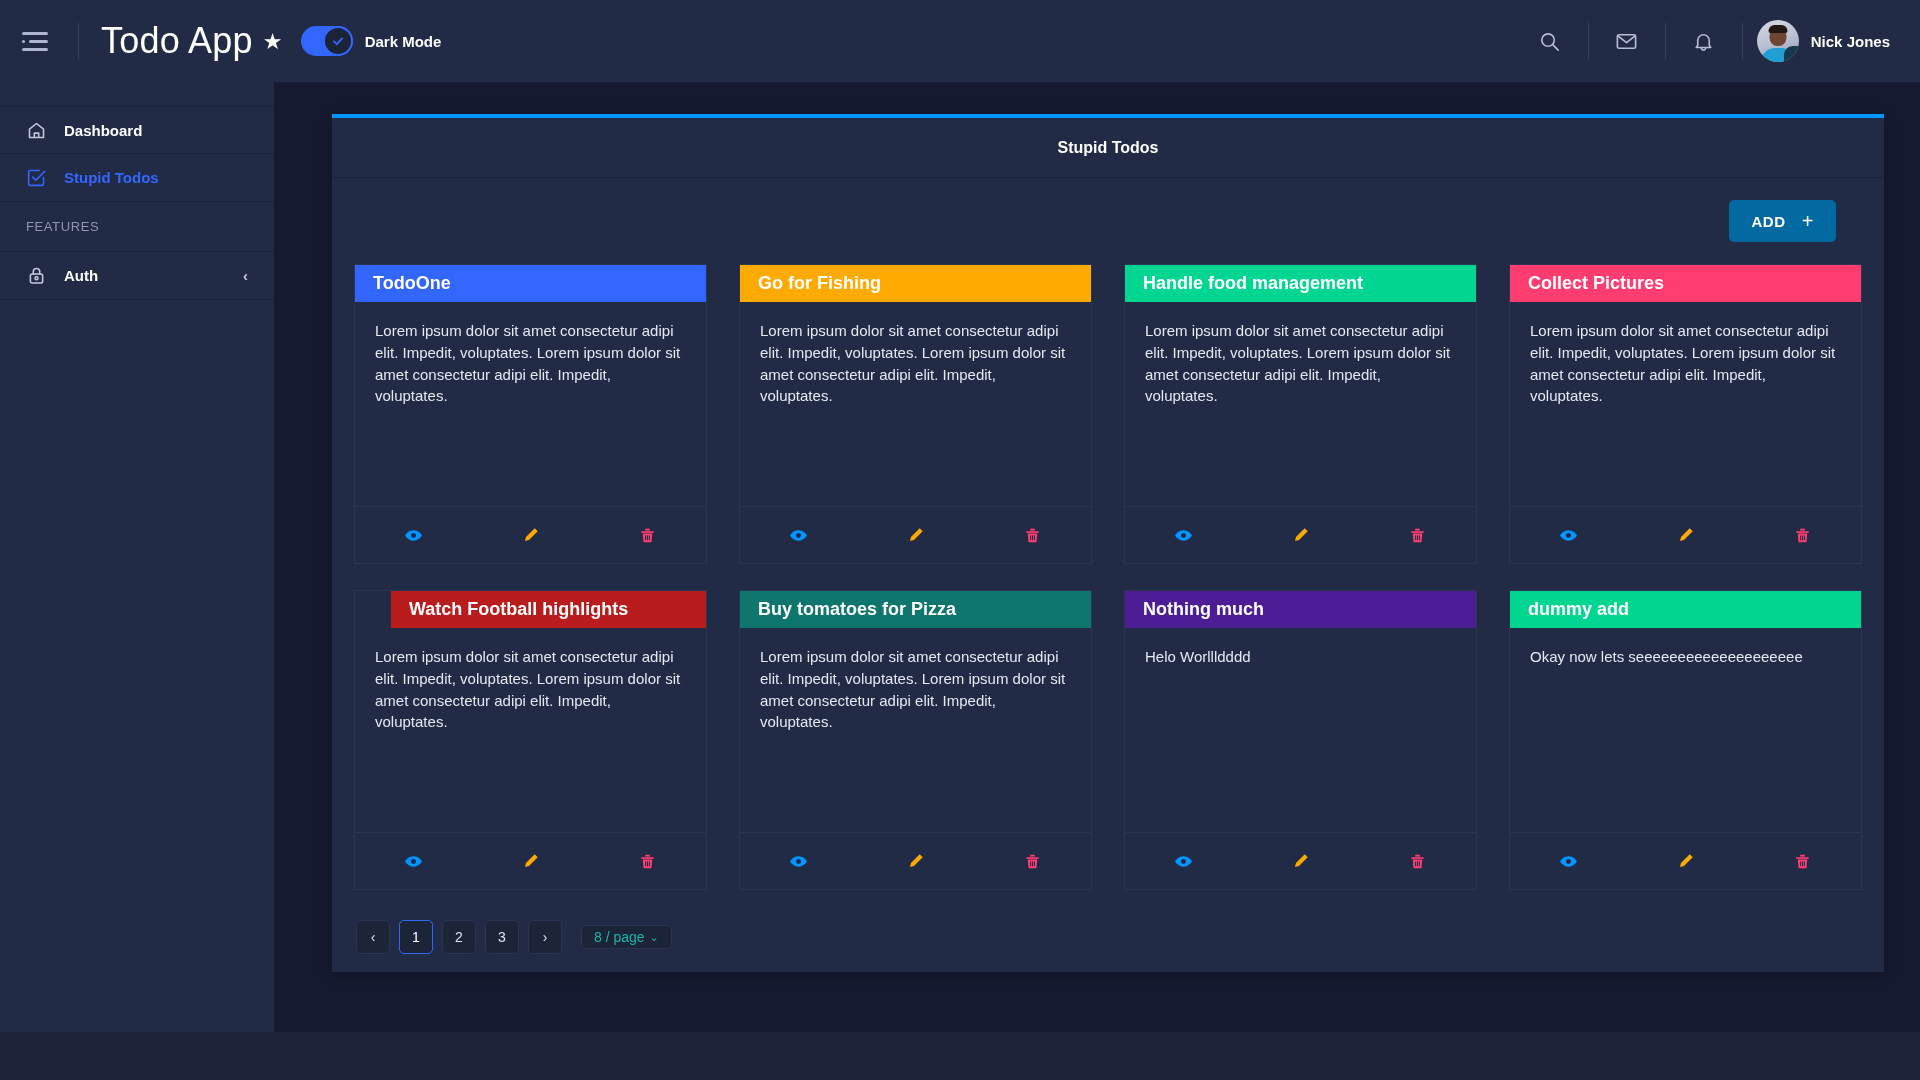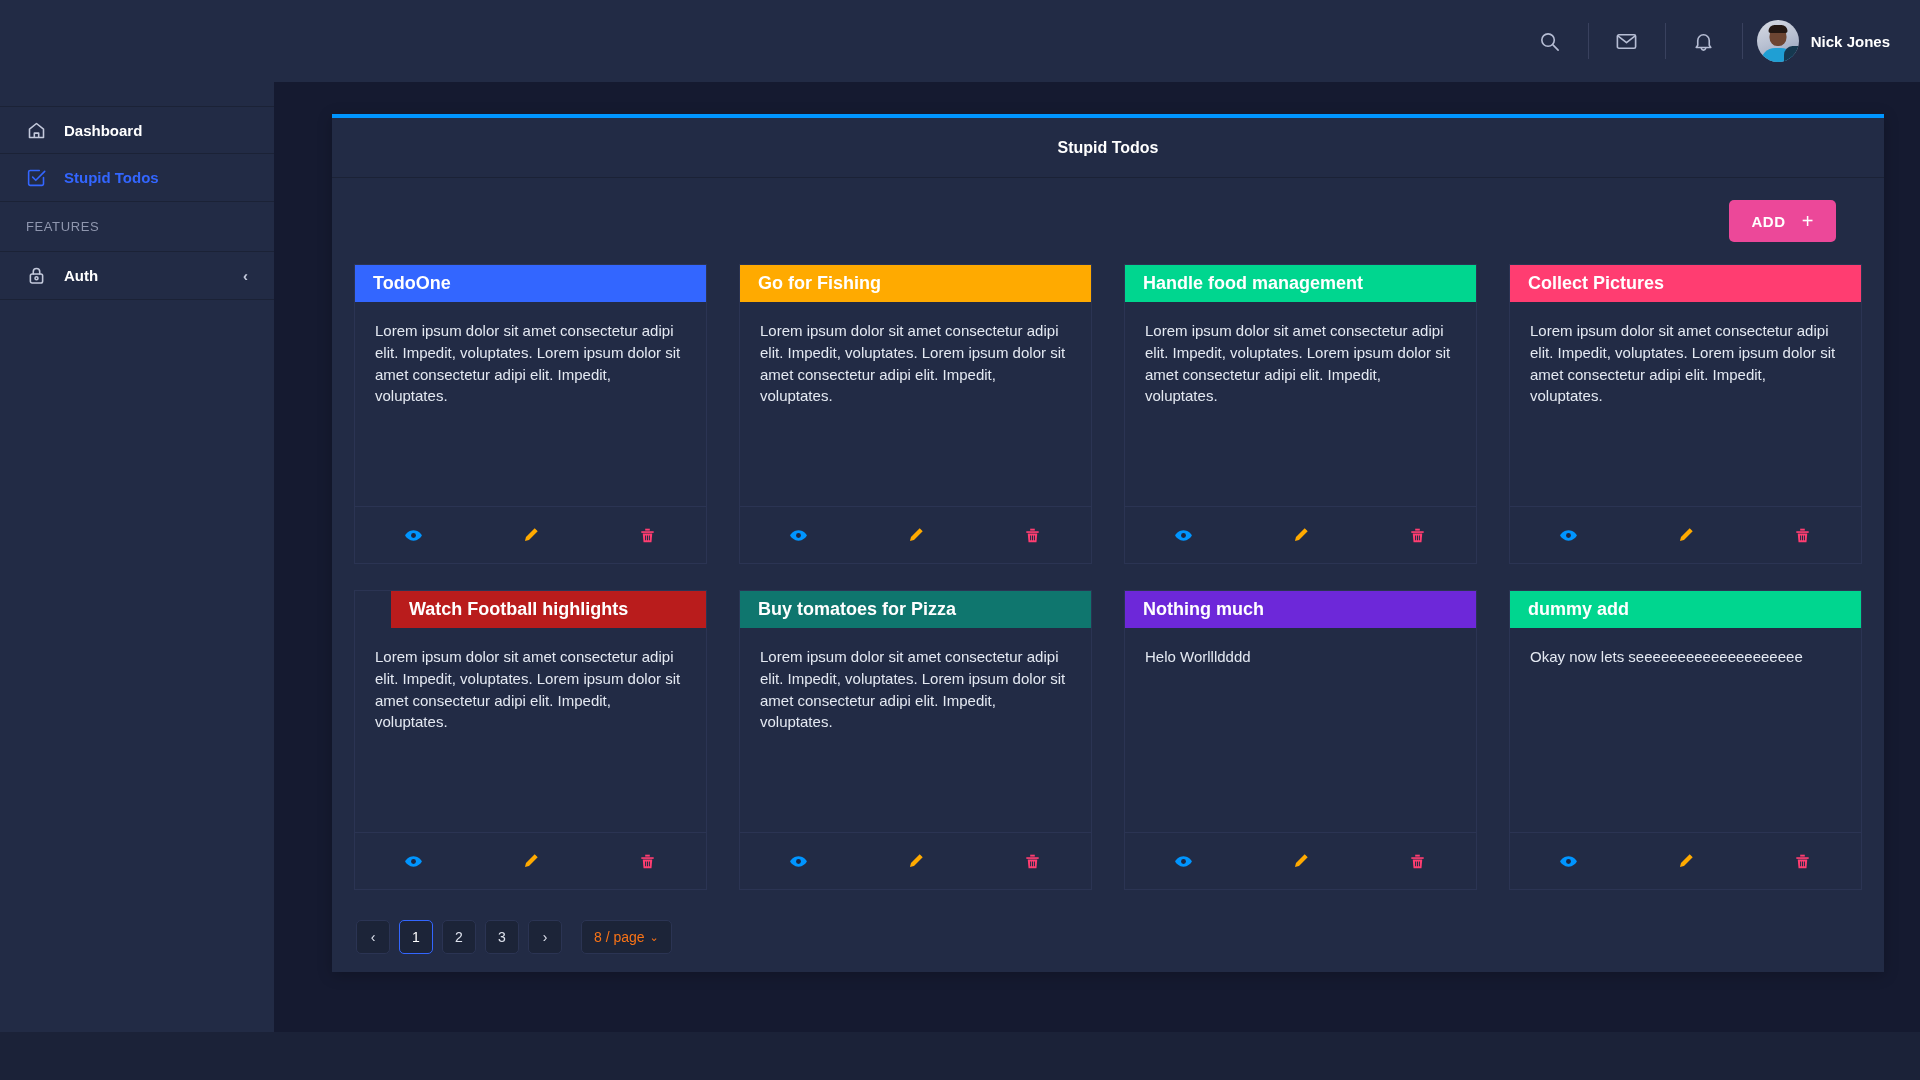--- a/index.html
+++ b/index.html
@@ -119,21 +119,21 @@
     box-shadow: 0 3px 14px rgba(0,0,0,0.22);
   }
   .panel-head {
     height: 60px; display: flex; align-items: center; justify-content: center;
     border-bottom: 1px solid #1b2236;
     color: #fff; font-size: 16px; font-weight: bold;
   }
   .panel-body { padding: 22px 22px 18px 22px; }
   .add-row { display: flex; justify-content: flex-end; padding-right: 26px; }
   .add-btn {
-    background: #ec4899; color: #fff; border: none;
+    background: #0369a1; color: #fff; border: none;
     border-radius: 5px; height: 42px; padding: 10px 22px;
     font-size: 15px; font-weight: bold; letter-spacing: 0.6px;
     display: flex; align-items: center; gap: 16px; cursor: pointer;
     font-family: "Liberation Sans", sans-serif;
   }
   .add-btn .plus { font-size: 20px; font-weight: 400; line-height: 1; }
 
   .grid {
     display: grid; grid-template-columns: repeat(4, 1fr);
     gap: 26px 32px; margin-top: 22px;
@@ -166,35 +166,59 @@
   .pager { display: flex; align-items: center; gap: 9px; margin-top: 30px; padding-left: 2px; }
   .pg-btn {
     min-width: 34px; height: 34px; padding: 0 8px;
     background: #1c2438; border: 1px solid #2b3453; border-radius: 5px;
     color: #dfe3ee; font-size: 14px;
     display: flex; align-items: center; justify-content: center; cursor: pointer;
     font-family: "Liberation Sans", sans-serif;
   }
   .pg-btn.active { border-color: #3366ff; color: #ffffff; }
   .pg-size {
-    height: 34px; padding: 0 12px; margin-left: 10px;
+    height: 24px; padding: 0 12px; margin-left: 10px;
     background: #1c2438; border: 1px solid #2b3453; border-radius: 5px;
-    color: #f97316; font-size: 14px;
+    color: #14b8a6; font-size: 14px;
     display: flex; align-items: center; gap: 5px; cursor: pointer;
   }
   .pg-size .caret { font-size: 11px; }
 
   .footer-bar { height: 48px; background: #1b2238; flex: 0 0 48px; }
 </style>
 </head>
 <body>
 
 <div class="app">
 
   <div class="header">
+    <div class="hdr-left">
+      <div class="hamburger">
+        <i></i>
+        <i class="dotline">
+            <b></b>
+            <s></s>
+          </i>
+        <i></i>
+      </div>
+      <div class="hdr-divider"></div>
+      <div class="brand">
+        <span>Todo App</span><span class="brand-star">★</span>
+      </div>
+      <div class="toggle-wrap">
+        <div class="toggle">
+          <div class="knob">
+            <svg viewBox="0 0 24 24">
+                <path d="M5 12.5l5 5 9-10" fill="none" stroke="#3366ff" stroke-width="3.2" stroke-linecap="round" stroke-linejoin="round"></path>
+              </svg>
+          </div>
+        </div>
+        <div class="toggle-label">Dark Mode</div>
+      </div>
+    </div>
 
     <div class="hdr-spacer"></div>
 
     <div class="hdr-right">
       <div class="hdr-icon">
         <svg viewBox="0 0 24 24">
             <circle cx="10.5" cy="10.5" r="6.5"></circle>
             <path d="M15.6 15.6L21 21" stroke-linecap="round"></path>
           </svg>
       </div>
@@ -418,21 +442,21 @@
                     <svg viewBox="0 0 24 24">
                       <path d="M4.2 6.6h15.6v2.1H4.2z" fill="#ff3d71"></path>
                       <path d="M9.1 3.4h5.8v2.4H9.1z" fill="#ff3d71"></path>
                       <path d="M6 9.4h12l-1 11.2H7L6 9.4z" fill="#ff3d71"></path>
                       <path d="M9.6 12v6M12 12v6M14.4 12v6" stroke="#222b45" stroke-width="1.3"></path>
                     </svg>
                   </div>
                 </div>
               </div>
               <div class="todo-card">
-                <div class="todo-head" style="background: #6d28d9;">Nothing much</div>
+                <div class="todo-head" style="background: #4c1d95;">Nothing much</div>
                 <div class="todo-body">Helo Worllldddd</div>
                 <div class="todo-foot">
                   <div class="act">
                     <svg viewBox="0 0 24 24">
                       <path d="M12 5.5C6.8 5.5 2.7 9.3 1.4 12c1.3 2.7 5.4 6.5 10.6 6.5S21.3 14.7 22.6 12C21.3 9.3 17.2 5.5 12 5.5z" fill="#0095ff"></path>
                       <circle cx="12" cy="12" r="3.1" fill="#1d2540"></circle>
                     </svg>
                   </div>
                   <div class="act">
                     <svg viewBox="0 0 24 24">

